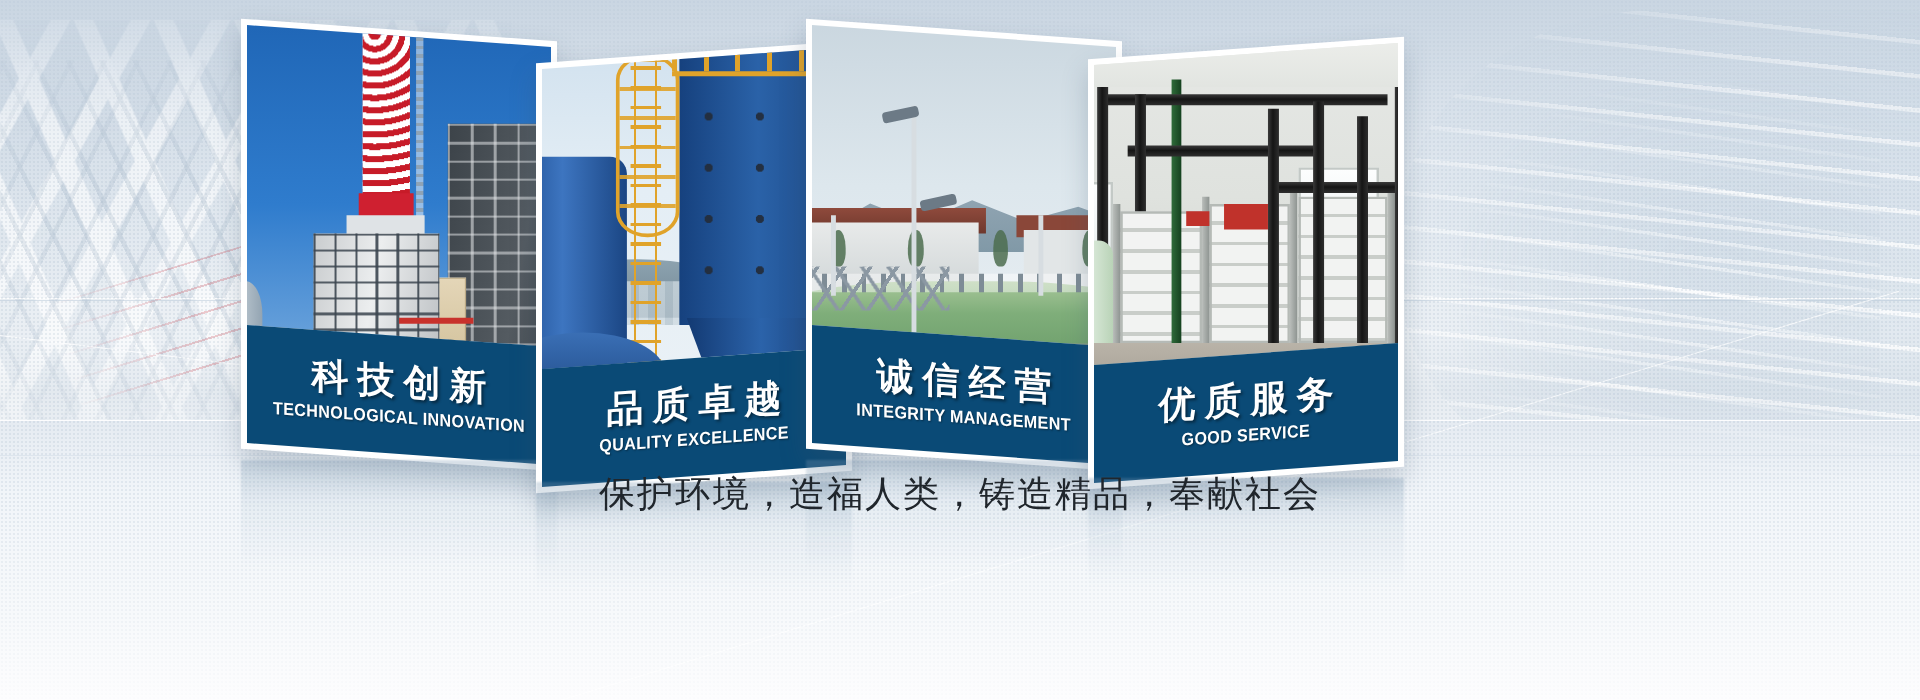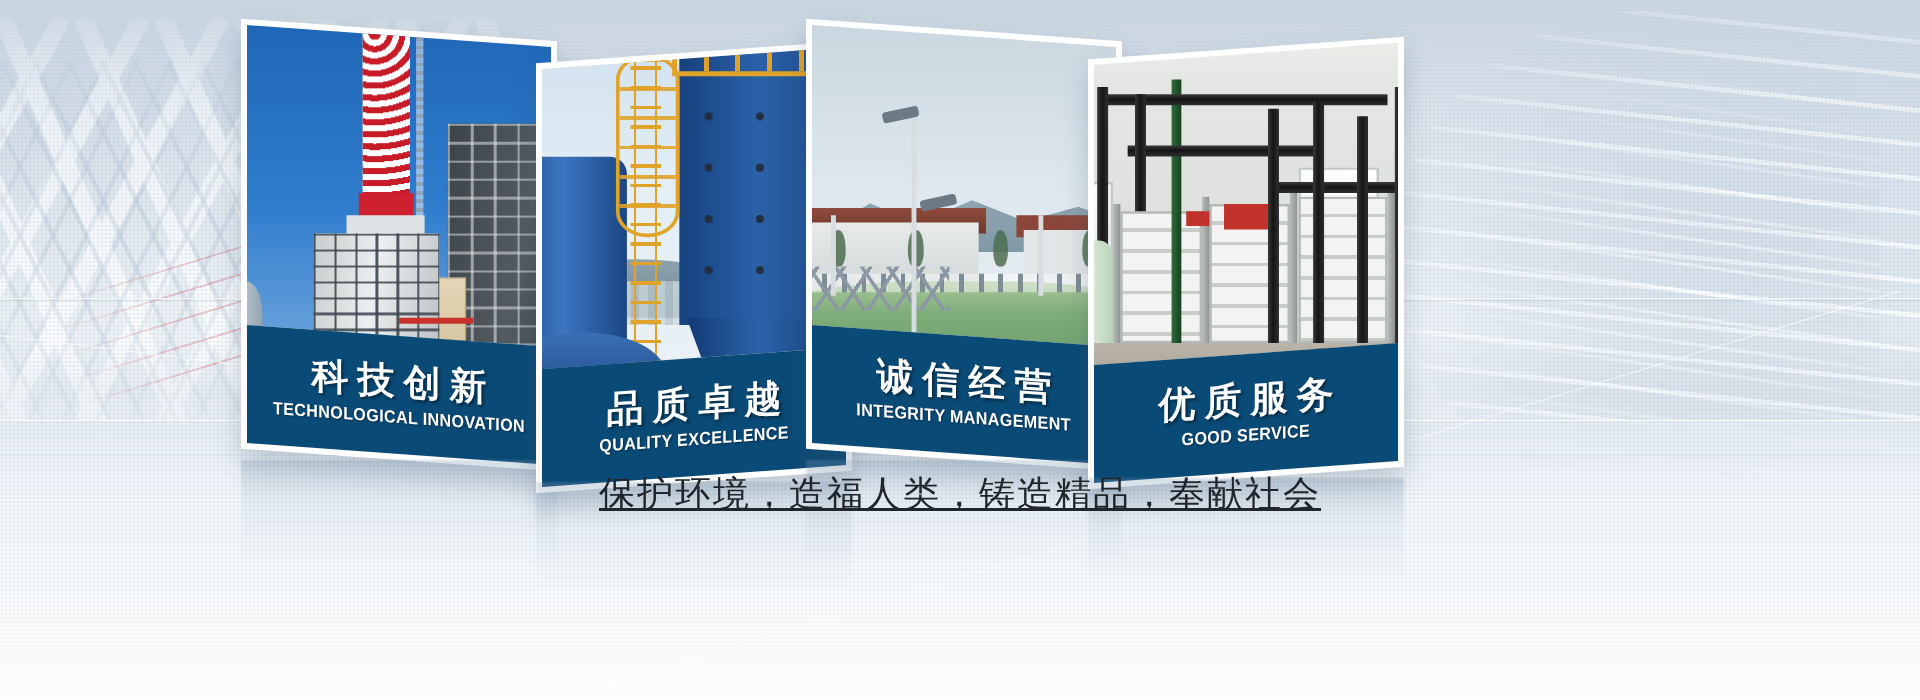--- a/index.html
+++ b/index.html
@@ -305,21 +305,20 @@
   }
   .p4-floor { position:absolute; left:0; top:88%; width:100%; height:14%;
     background:linear-gradient(180deg,#b9b3a8,#a49e93); }
 
   
   .tagline {
     position:absolute; left:0; right:0; top:470px;
     text-align:center;
     font-size:36px; color:#20262c; letter-spacing:2px;
     font-family:"DejaVu Sans","Liberation Sans",sans-serif;
-    text-decoration:underline;
   }
 </style>
 </head>
 <body>
 
 <div id="stage">
 
   <div class="bg-base"></div>
   <div class="bg-sky"></div>
 

